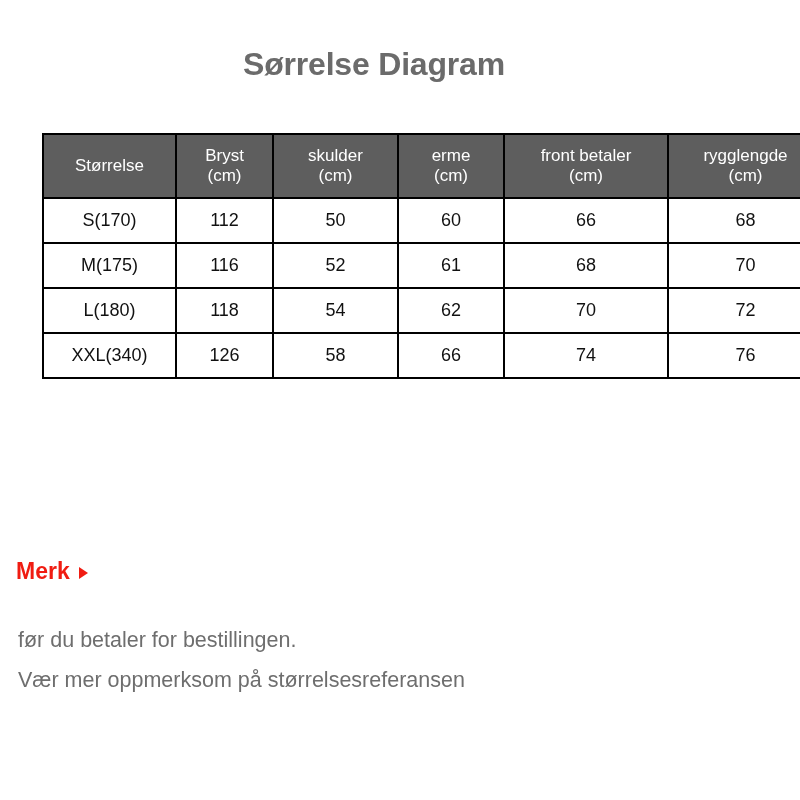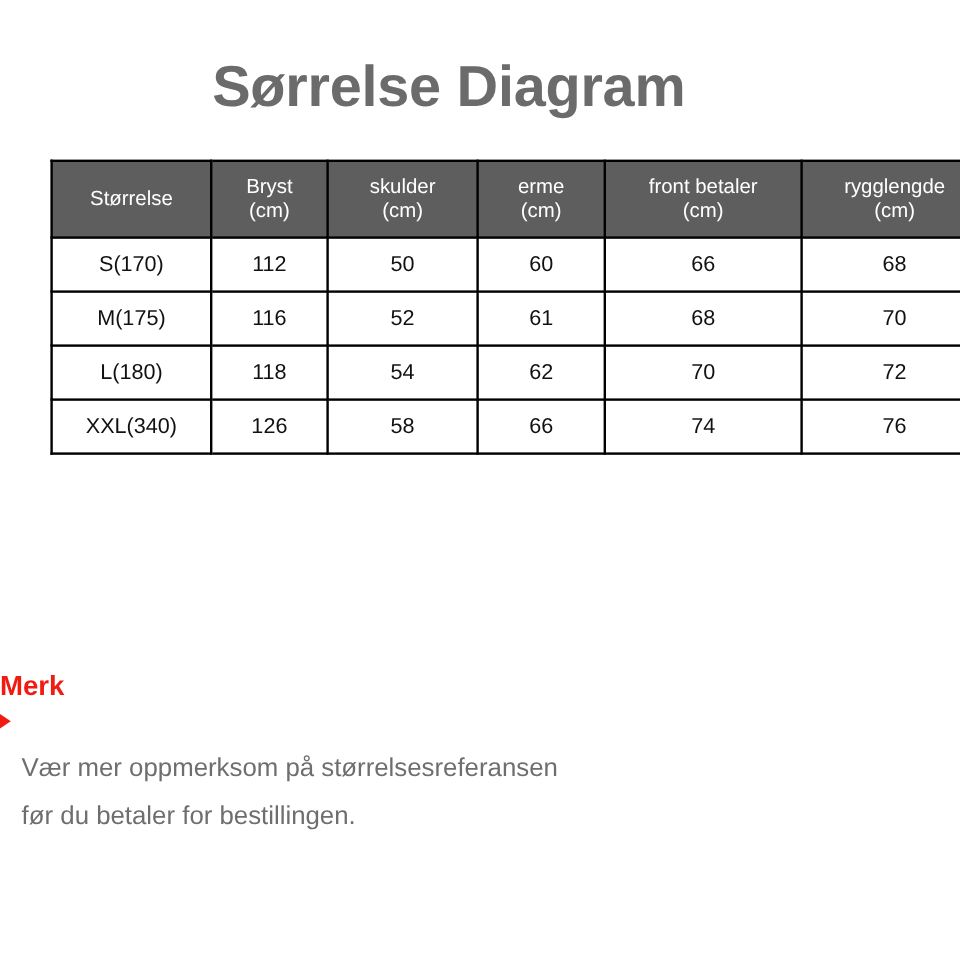--- a/index.html
+++ b/index.html
@@ -21,21 +21,21 @@
     overflow: hidden;
   }
 
   
   #chart-title {
     position: absolute;
     left: 0;
     top: 47px;
     width: 716px;
     text-align: center;
-    font-size: 48px;
+    font-size: 32px;
     font-weight: bold;
     color: #6b6b6b;
     letter-spacing: -0.2px;
     line-height: 1.1;
     padding-left: 32px;
   }
 
   
   #size-table-wrap {
     position: absolute;
@@ -76,29 +76,28 @@
   col.c0 { width: 133px; }
   col.c1 { width: 97px;  }
   col.c2 { width: 125px; }
   col.c3 { width: 106px; }
   col.c4 { width: 164px; }
   col.c5 { width: 155px; }
 
   
   #merk-heading {
     position: absolute;
-    left: 0;
+    left: 16px;
     top: 558px;
     display: flex;
-    align-items: flex-start;
+    align-items: center;
     gap: 9px;
     color: #f01c12;
     font-size: 23px;
     font-weight: bold;
-    flex-direction: column;
   }
   #merk-arrow {
     display: inline-block;
     width: 0;
     height: 0;
     border-left: 9px solid #f01c12;
     border-top: 6px solid transparent;
     border-bottom: 6px solid transparent;
     position: relative;
     top: 1px;
@@ -198,17 +197,17 @@
       </tbody>
     </table>
   </div>
 
   <div id="merk-heading">
     <span>Merk</span>
     <span id="merk-arrow"></span>
   </div>
 
   <div id="note-block">
+    <div class="note-line">før du betaler for bestillingen.</div>
     <div class="note-line">Vær mer oppmerksom på størrelsesreferansen</div>
-    <div class="note-line">før du betaler for bestillingen.</div>
   </div>
 
 </div>
 
 </body></html>

